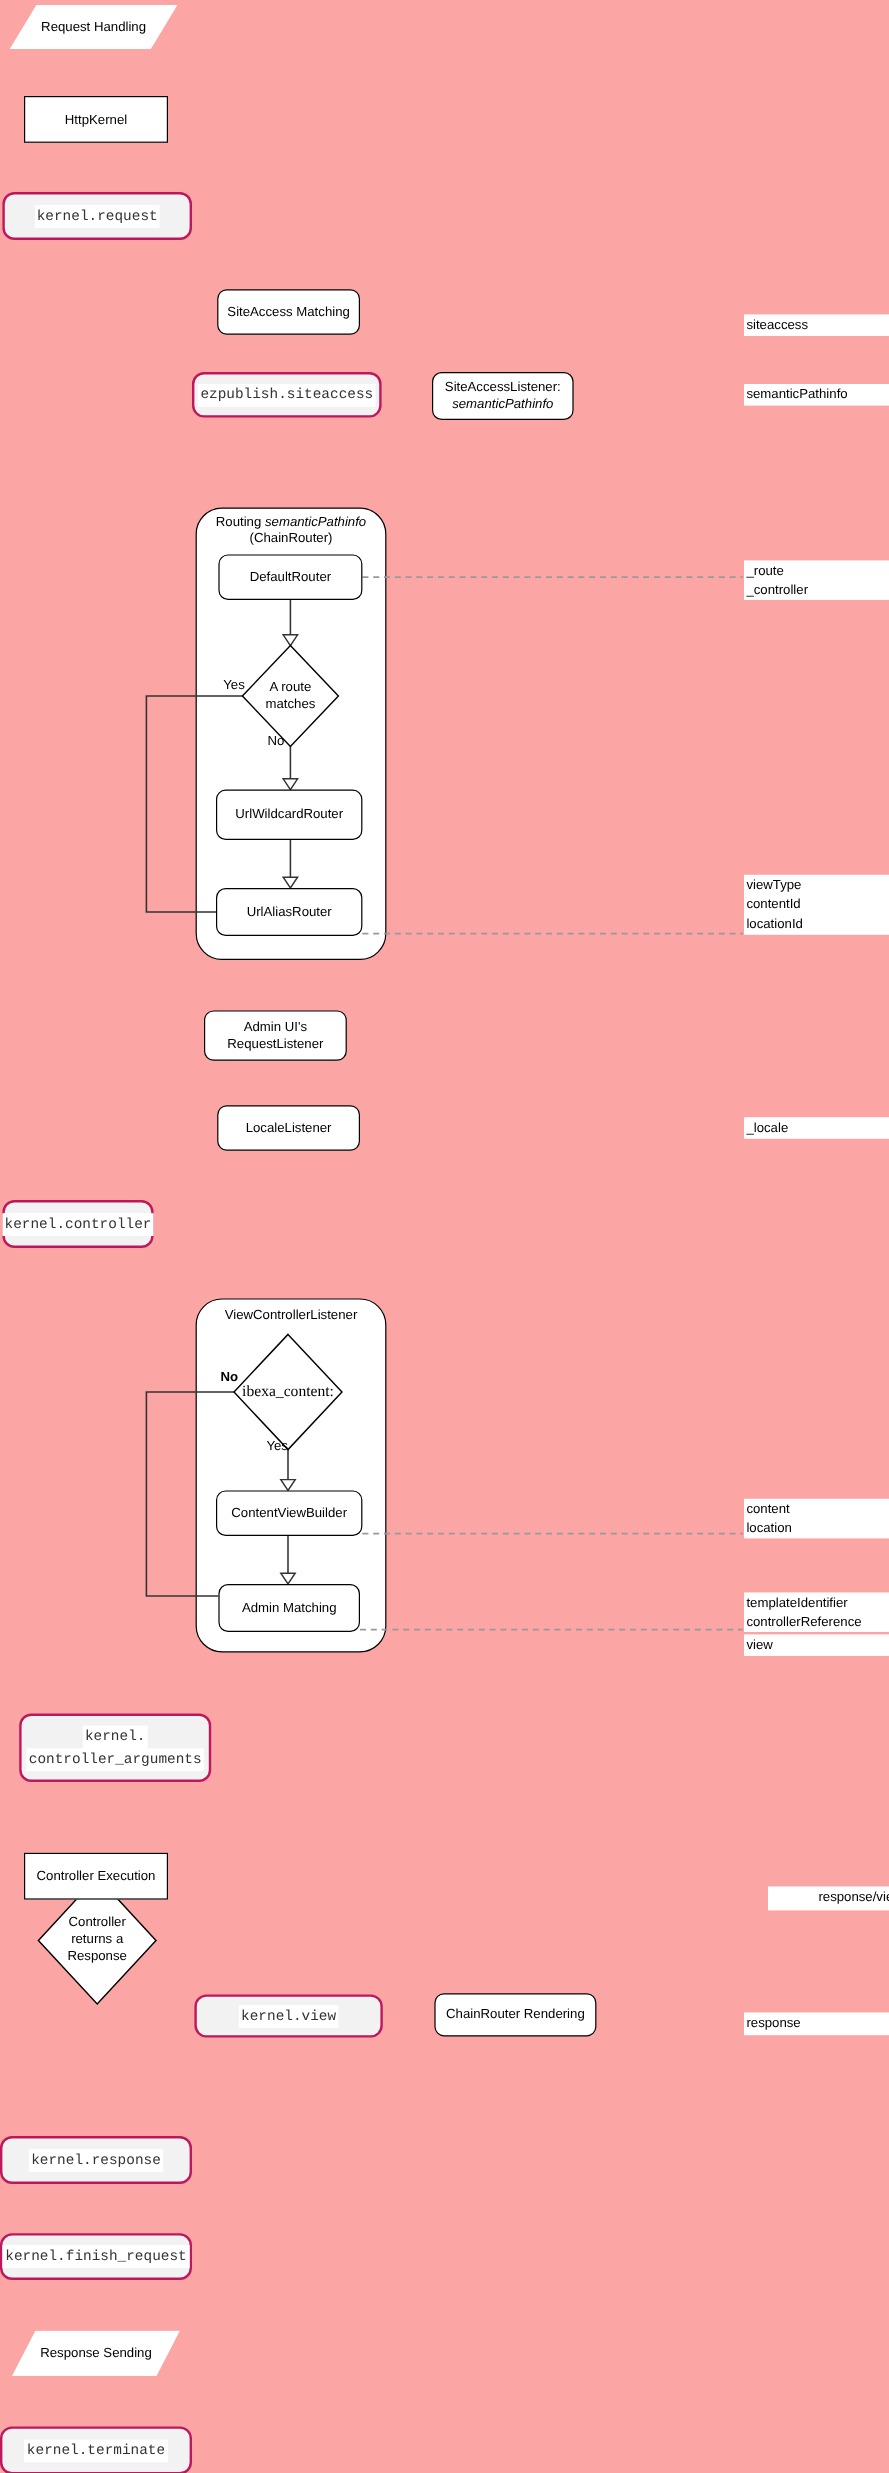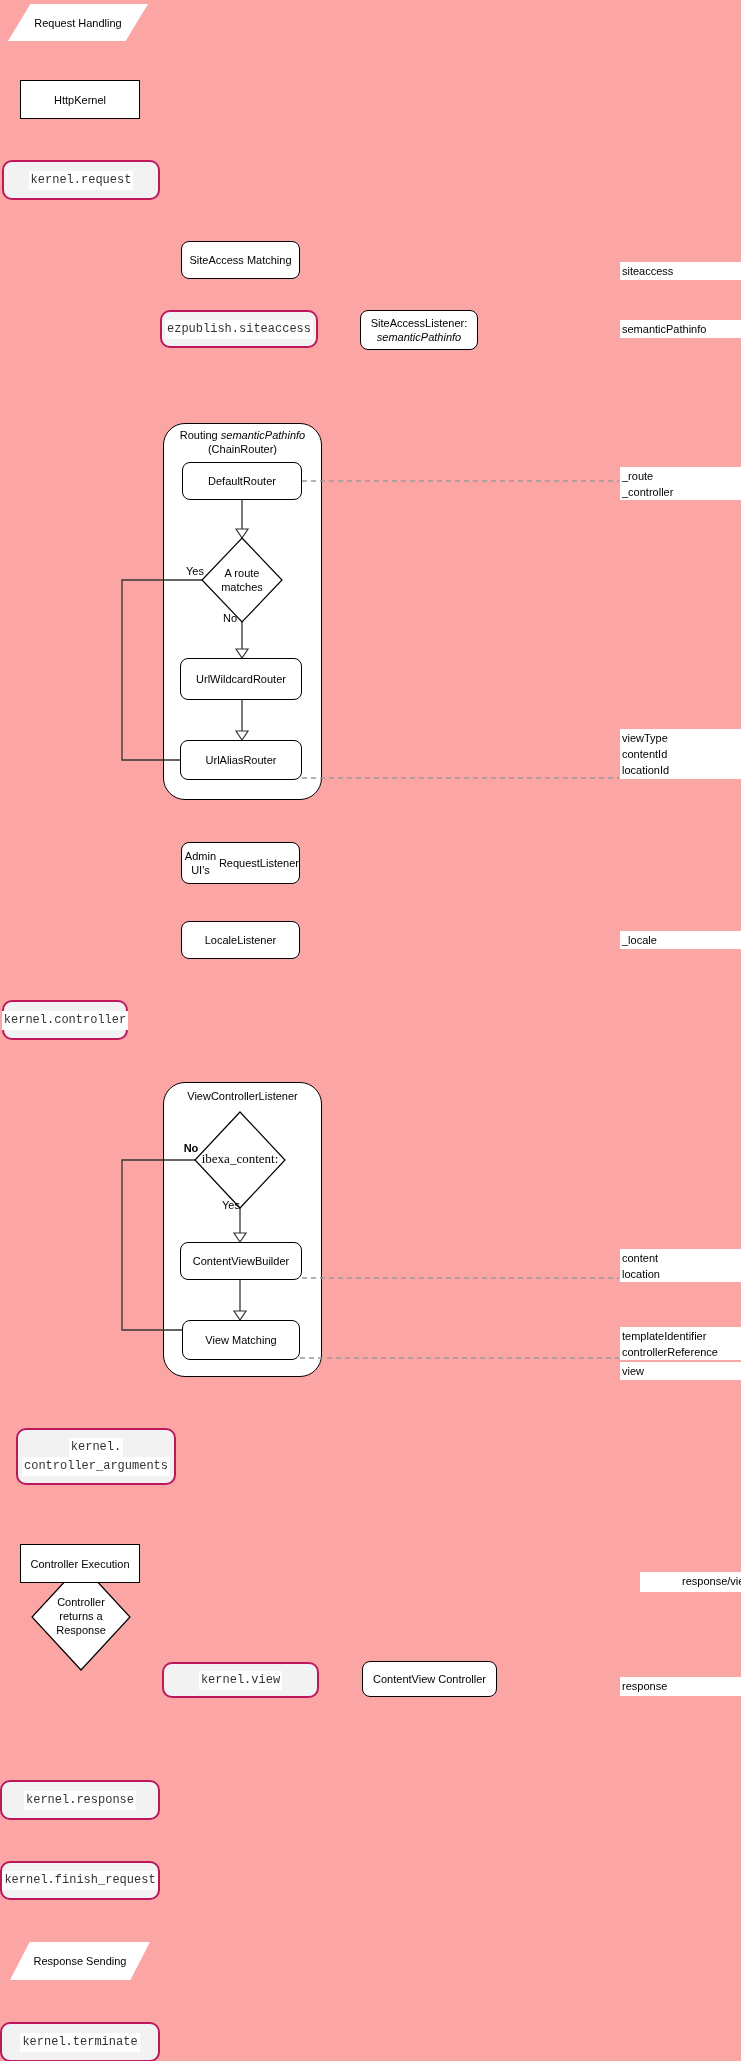--- a/index.html
+++ b/index.html
@@ -116,21 +116,21 @@
   <div class="branch" style="left:214px;top:612px;width:32px;text-align:center;">No</div>
 
   <div class="abs node rounded" style="left:180px;top:658px;width:122px;height:42px;">
     <span>UrlWildcardRouter</span>
   </div>
 
   <div class="abs node rounded" style="left:180px;top:740px;width:122px;height:40px;">
     <span>UrlAliasRouter</span>
   </div>
 
-  <div class="abs node rounded" style="left:181px;top:842px;width:119px;height:42px;flex-direction:row;">
+  <div class="abs node rounded" style="left:170px;top:842px;width:119px;height:42px;flex-direction:column;">
     <div>Admin UI's</div>
     <div>RequestListener</div>
   </div>
 
   <div class="abs node rounded" style="left:181px;top:921px;width:119px;height:38px;align-items:center;">
     <span>LocaleListener</span>
   </div>
 
   <div class="abs event" style="left:2px;top:1000px;width:126px;height:40px;">
     <span>kernel.controller</span>
@@ -140,21 +140,21 @@
 
   <div class="dlabel serif" style="left:180px;top:1152px;width:120px;">ibexa_content:</div>
   <div class="branch" style="left:176px;top:1142px;width:30px;text-align:center;font-weight:bold;">No</div>
   <div class="branch" style="left:214px;top:1199px;width:34px;text-align:center;">Yes</div>
 
   <div class="abs node rounded" style="left:180px;top:1242px;width:122px;height:38px;">
     <span>ContentViewBuilder</span>
   </div>
 
   <div class="abs node rounded" style="left:182px;top:1320px;width:118px;height:40px;">
-    <span>View Matching</span>
+    <span>Admin Matching</span>
   </div>
 
   <div class="abs event" style="left:16px;top:1428px;width:160px;height:57px;">
     <span>kernel.</span>
     <span>controller_arguments</span>
   </div>
 
   <div class="abs node sharp" style="left:20px;top:1544px;width:120px;height:39px;">
     <span>Controller Execution</span>
   </div>
@@ -163,21 +163,21 @@
     <div>Controller</div>
     <div>returns a</div>
     <div>Response</div>
   </div>
 
   <div class="abs event" style="left:162px;top:1662px;width:157px;height:36px;">
     <span>kernel.view</span>
   </div>
 
   <div class="abs node rounded" style="left:362px;top:1661px;width:135px;height:36px;">
-    <span>ContentView Controller</span>
+    <span>ChainRouter Rendering</span>
   </div>
 
   <div class="abs event" style="left:0px;top:1780px;width:160px;height:40px;">
     <span>kernel.response</span>
   </div>
 
   <div class="abs event" style="left:0px;top:1861px;width:160px;height:39px;">
     <span>kernel.finish_request</span>
   </div>
 

